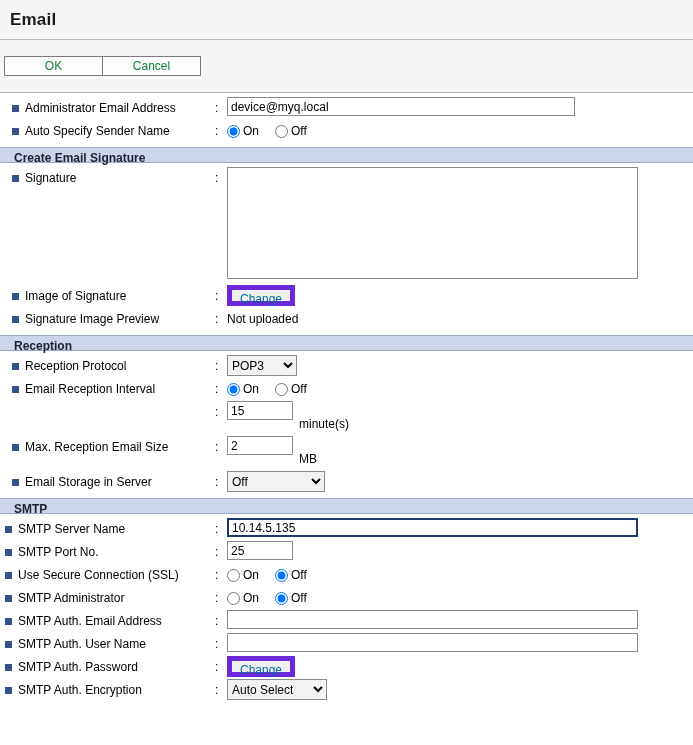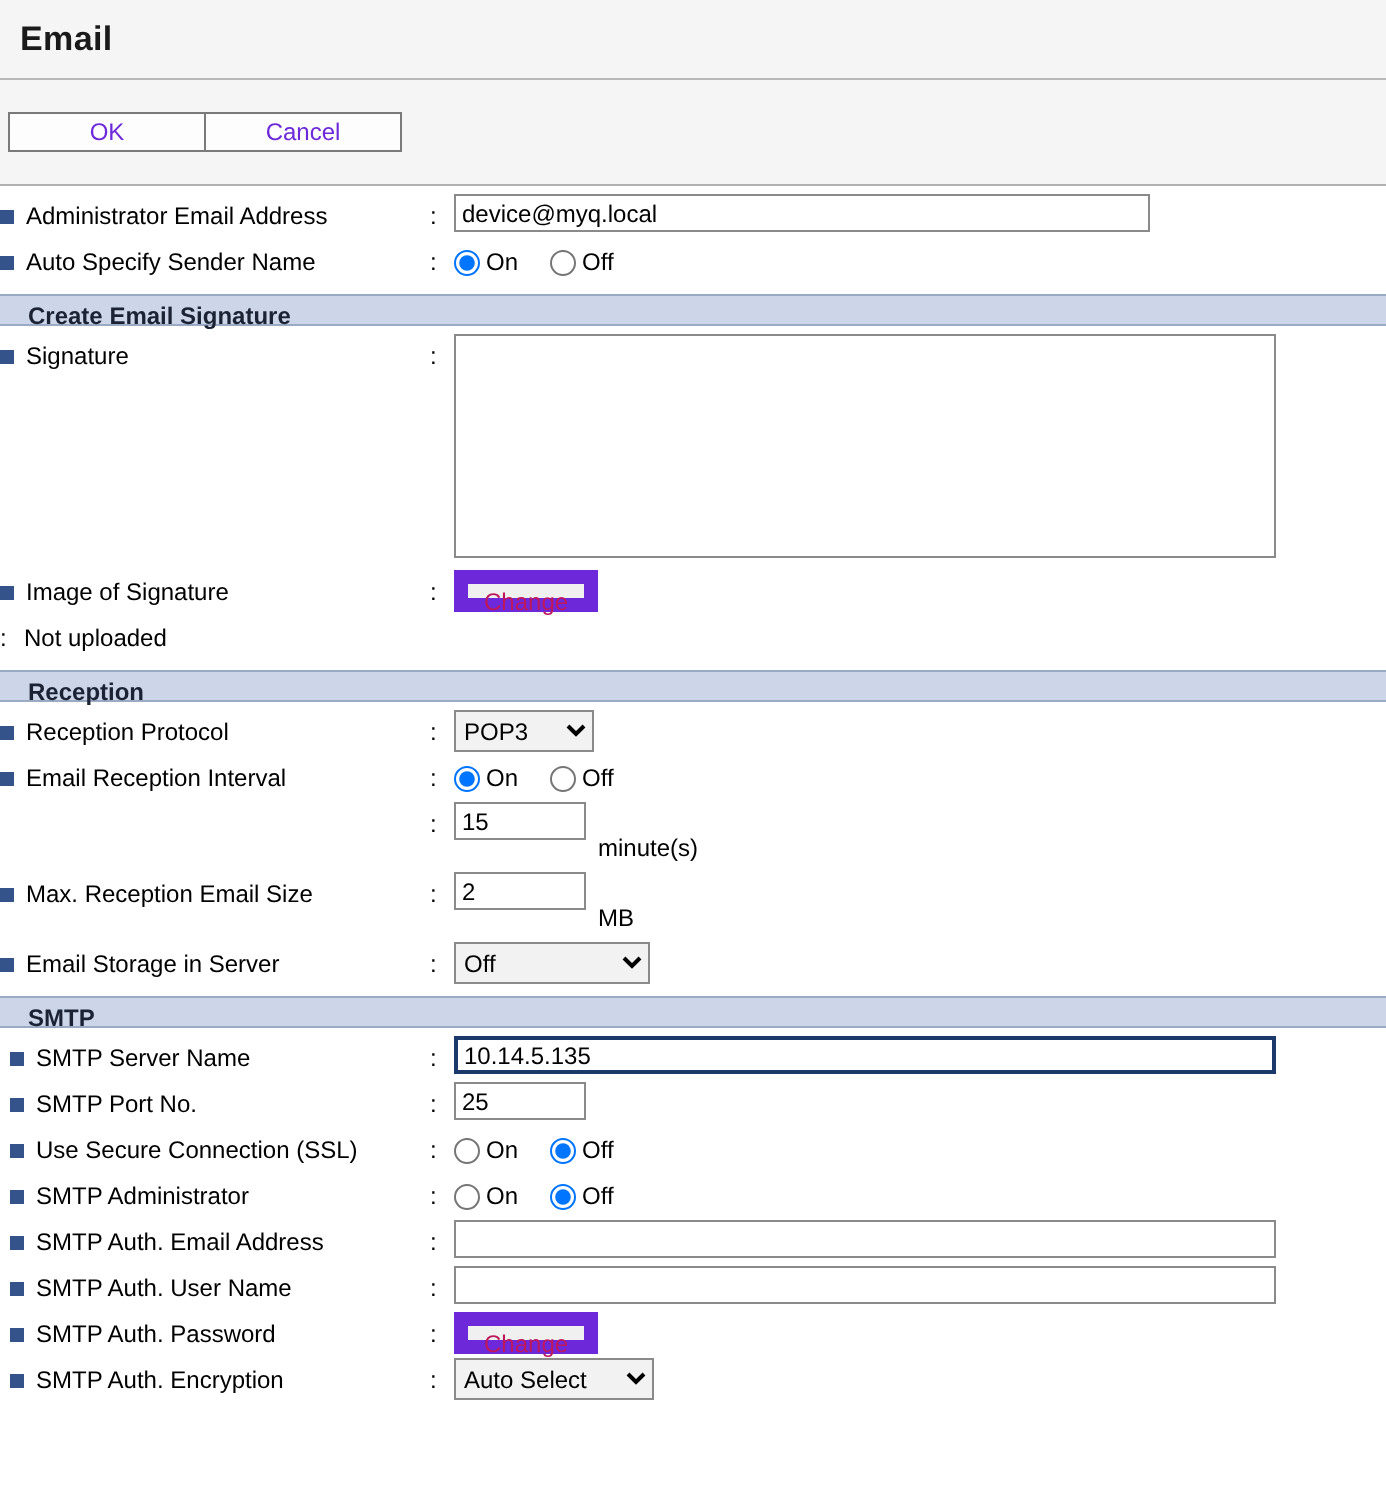--- a/index.html
+++ b/index.html
@@ -49,21 +49,21 @@
   }
   .btn {
     font-family: "Liberation Sans", sans-serif;
     font-size: 12px;
     background: #fdfdfd;
     border: 1px solid #7a7a7a;
     height: 20px;
     line-height: 18px;
     text-align: center;
     cursor: pointer;
-    color: #6d28d9;
+    color: #15803d;
     padding: 0;
   }
   .btn-ok { width: 99px; }
   .btn-cancel { width: 99px; margin-left: -1px; }
 
   
   .section-bar {
     background: #ccd6e8;
     border-top: 1px solid #9aa9c4;
     border-bottom: 1px solid #9aa9c4;
@@ -80,20 +80,21 @@
   }
   
   .row {
     display: flex;
     align-items: flex-start;
     min-height: 23px;
     line-height: 23px;
   }
   .label-cell {
     width: 215px;
+    padding-left: 12px;
     box-sizing: border-box;
     display: flex;
     align-items: flex-start;
     font-size: 12px;
     white-space: nowrap;
   }
   .label-cell.indent {
     padding-left: 5px;
   }
   .bullet {
@@ -166,26 +167,26 @@
   .radio-item {
     display: flex;
     align-items: center;
     margin-right: 12px;
   }
   .radio-item input { margin: 0 3px 0 0; }
   .change-btn {
     font-family: "Liberation Sans", sans-serif;
     font-size: 12px;
     background: #f0f0f0;
-    border: 7px solid #6d28d9;
+    border: 5px solid #6d28d9;
     height: 21px;
     line-height: 19px;
     padding: 0 8px;
     cursor: pointer;
-    color: #be185d;
+    color: #0369a1;
   }
   .static-text {
     font-size: 12px;
   }
   .unit {
     margin-left: 6px;
     font-size: 12px;
     margin-top: 12px;
   }
   .spacer-sm { height: 6px; }
@@ -254,20 +255,24 @@
       <div class="label-cell">
         <span class="bullet"></span>
         <span>Image of Signature</span>
       </div>
       <div class="colon-cell">:</div>
       <div class="value-cell">
         <button class="change-btn">Change</button>
       </div>
     </div>
     <div class="row">
+      <div class="label-cell">
+        <span class="bullet"></span>
+        <span>Signature Image Preview</span>
+      </div>
       <div class="colon-cell">:</div>
       <div class="value-cell">
         <span class="static-text">Not uploaded</span>
       </div>
     </div>
   </div>
 
   <div class="section-bar">Reception</div>
   <div class="section-body">
     <div class="row">

